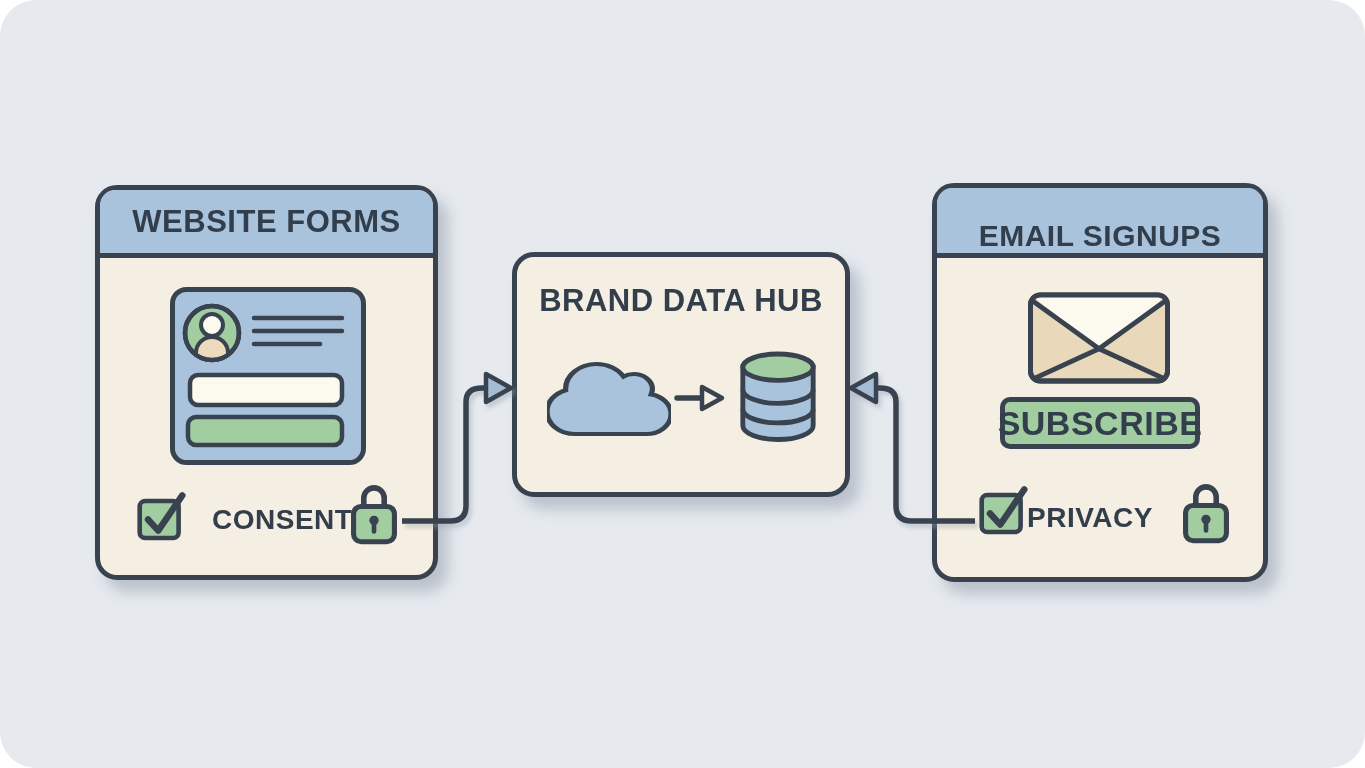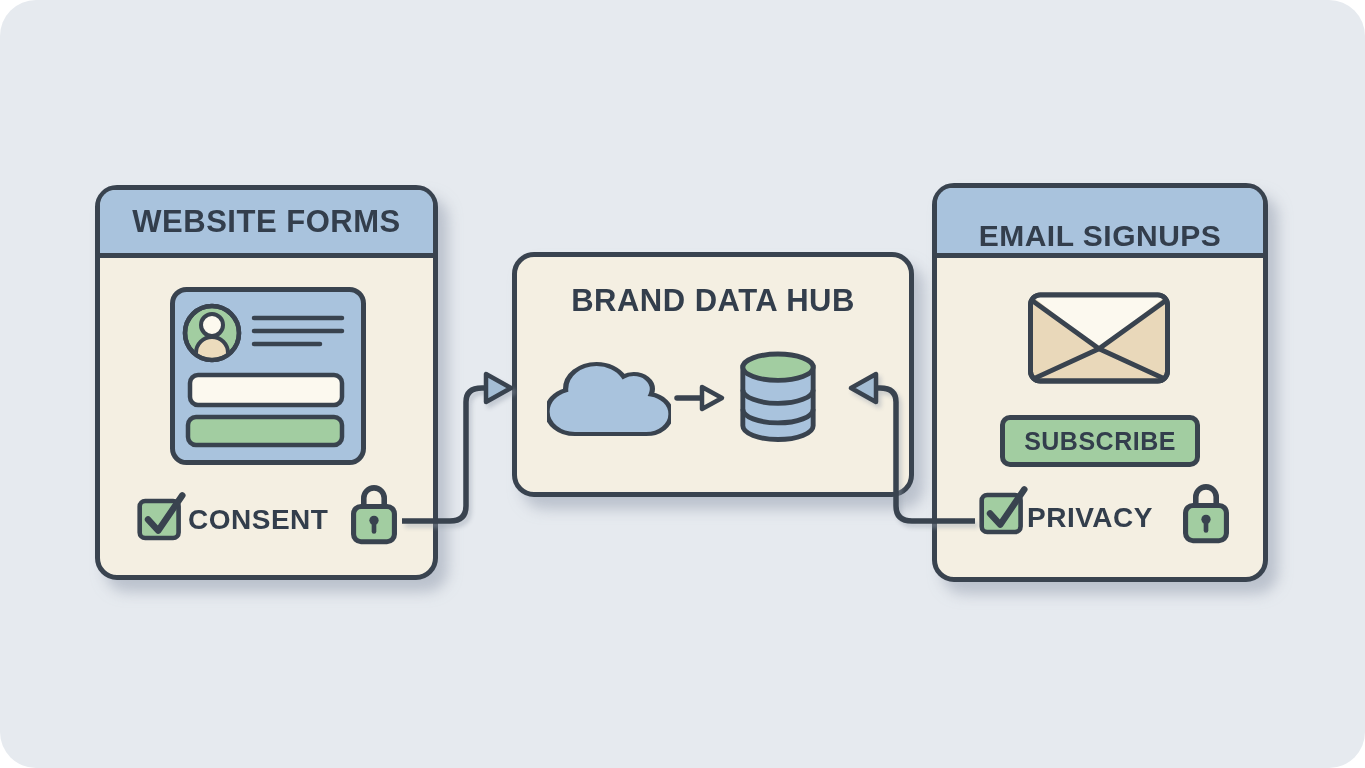--- a/index.html
+++ b/index.html
@@ -11,32 +11,32 @@
   html,body{background:#ffffff;font-family:"Liberation Sans",sans-serif;}
   .canvas{position:relative;width:1365px;height:768px;background:var(--bg);
     border-radius:36px;overflow:hidden;}
   .card{position:absolute;background:var(--cream);border:5px solid var(--ink);
     border-radius:22px;box-shadow:10px 12px 14px var(--shadow);z-index:1;}
   .card-header{display:flex;align-items:center;justify-content:center;
     background:var(--blue);border-bottom:5px solid var(--ink);
     border-radius:15px 15px 0 0;color:var(--text);font-weight:bold;letter-spacing:.5px;}
   .card-left{left:95px;top:185px;width:343px;height:395px;}
   .card-left .card-header{height:68px;font-size:31px;}
-  .card-hub{left:512px;top:252px;width:402px;height:245px;}
+  .card-hub{left:512px;top:252px;width:338px;height:245px;}
   .hub-title{position:absolute;left:0;top:26px;width:100%;text-align:center;
     color:var(--text);font-weight:bold;font-size:31px;letter-spacing:.5px;}
   .card-right{left:932px;top:183px;width:336px;height:399px;}
   .card-right .card-header{height:70px;font-size:30px;align-items:flex-end;}
   .abs{position:absolute;}
   .check-label{position:absolute;height:34px;line-height:34px;color:var(--text);
     font-weight:bold;font-size:28px;letter-spacing:.5px;}
-  .subscribe-btn{position:absolute;left:63px;top:227px;width:200px;height:52px;
+  .subscribe-btn{position:absolute;left:63px;top:209px;width:200px;height:52px;
     background:var(--green);border:5px solid var(--ink);border-radius:10px;
     display:flex;align-items:center;justify-content:center;color:var(--text);
-    font-weight:bold;font-size:25px;letter-spacing:.5px;font-family:"Liberation Sans",sans-serif;cursor:pointer;}
+    font-weight:bold;font-size:34px;letter-spacing:.5px;font-family:"Liberation Sans",sans-serif;cursor:pointer;}
   .connectors{position:absolute;left:0;top:0;width:1365px;height:768px;z-index:2;
     pointer-events:none;filter:drop-shadow(3px 4px 2px rgba(152,161,176,.45));}
 </style>
 </head>
 <body>
 
 <div class="canvas">
 
   <svg class="connectors" viewBox="0 0 1365 768">
     <path d="M402 521 L450 521 Q466 521 466 506 L466 402 Q466 388 482 388 L486 388" fill="none" stroke="var(--ink)" stroke-width="5.5"></path>
@@ -69,21 +69,21 @@
         <line x1="84" y1="57" x2="150" y2="57"></line>
       </g>
       <rect x="20" y="88" width="152" height="30" rx="8" fill="var(--paper)" stroke="var(--ink)" stroke-width="4.5"></rect>
       <rect x="18" y="130" width="154" height="28" rx="8" fill="var(--green)" stroke="var(--ink)" stroke-width="4.5"></rect>
     </svg>
 
     <svg class="abs" style="left:36px;top:294px" width="50" height="58" viewBox="0 0 54 62">
       <rect x="4" y="18" width="42" height="40" rx="6" fill="var(--green)" stroke="var(--ink)" stroke-width="5"></rect>
       <path d="M13 38 L24 50 L50 12" fill="none" stroke="var(--ink)" stroke-width="7" stroke-linecap="round" stroke-linejoin="round"></path>
     </svg>
-    <span class="check-label" style="left:88px;top:313px">CONSENT</span>
+    <span class="check-label" style="left:112px;top:313px">CONSENT</span>
     <svg class="abs" style="left:248px;top:288px" width="52" height="68" viewBox="0 0 56 72">
       <path d="M17 32 V21 a11 11 0 0 1 22 0 V32" fill="none" stroke="var(--ink)" stroke-width="6"></path>
       <rect x="6" y="30" width="44" height="38" rx="8" fill="var(--green)" stroke="var(--ink)" stroke-width="5.5"></rect>
       <circle cx="28" cy="45" r="5" fill="var(--ink)"></circle>
       <line x1="28" y1="47" x2="28" y2="57" stroke="var(--ink)" stroke-width="5" stroke-linecap="round"></line>
     </svg>
   </section>
 
   <section class="card card-hub">
     <div class="hub-title">BRAND DATA HUB</div>

